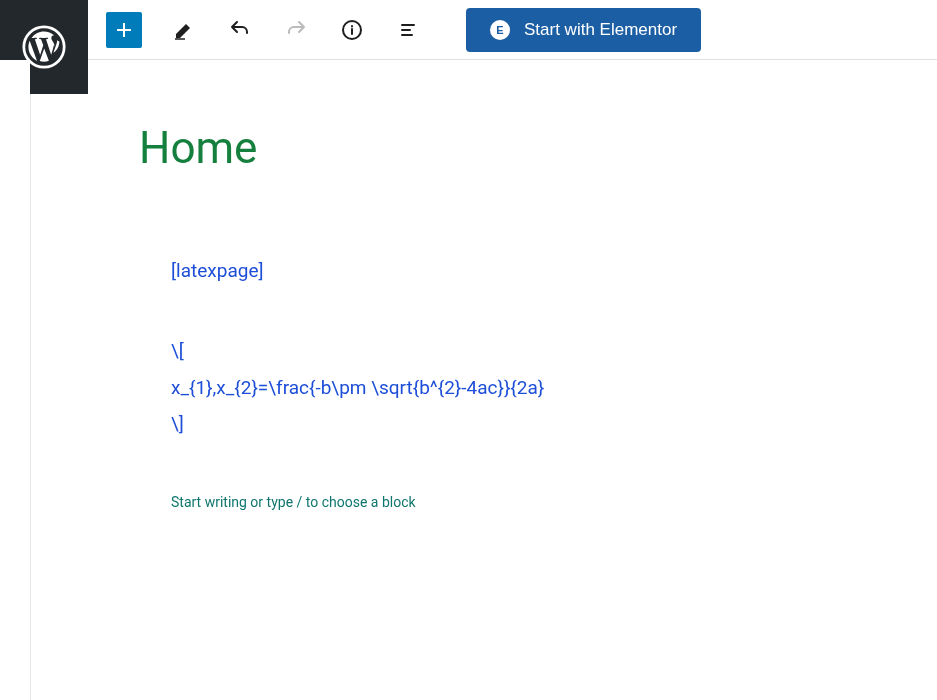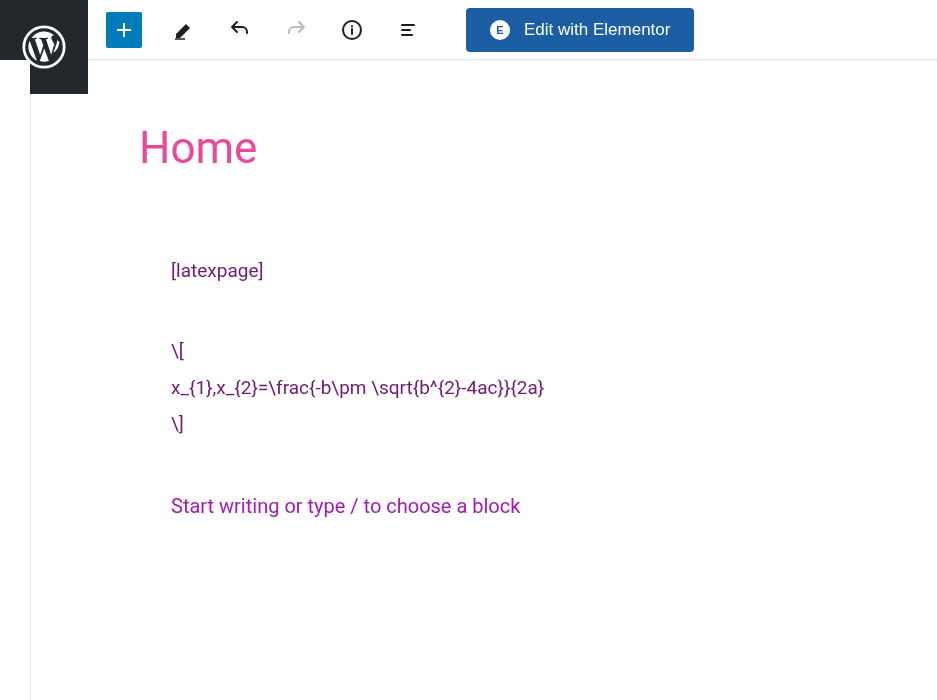--- a/index.html
+++ b/index.html
@@ -112,43 +112,43 @@
       flex: 1;
       padding: 98px 60px 40px 108px;
       background: #fff;
       border-left: 1px solid #e8e8e8;
       margin-top: 34px;
     }
     
     .page-title {
       font-size: 44px;
       font-weight: 400;
-      color: #ec4899;
+      color: #15803d;
       margin-bottom: 82px;
       margin-top: -70px;
     }
     
     .content-block {
       font-size: 19px;
-      color: #701a75;
+      color: #1d4ed8;
       line-height: 1.6;
       margin-left: 32px;
     }
     
     .content-line {
       margin-bottom: 6px;
     }
     
     .spacer {
       height: 44px;
     }
     
     .placeholder-block {
-      font-size: 20px;
-      color: #a21caf;
+      font-size: 14px;
+      color: #0f766e;
       margin-top: 54px;
       margin-left: 32px;
     }
   </style>
 </head>
 <body>
 
 <div class="top-bar">
   <div class="wp-logo-cell">
     <svg viewBox="0 0 24 24">
@@ -191,21 +191,21 @@
     </button>
 
     <button class="toolbar-btn" title="Outline">
       <svg viewBox="0 0 24 24">
         <path d="M6 7h12M6 12h8M6 17h10" stroke="#1e1e1e" stroke-width="2" stroke-linecap="round"></path>
       </svg>
     </button>
 
     <button class="elementor-btn">
       <span class="elementor-icon">E</span>
-      <span>Edit with Elementor</span>
+      <span>Start with Elementor</span>
     </button>
   </div>
 </div>
 
 <div class="content-wrapper">
   <div class="left-gutter"></div>
   <div class="editor-area">
     <h1 class="page-title">Home</h1>
 
     <div class="content-block">

